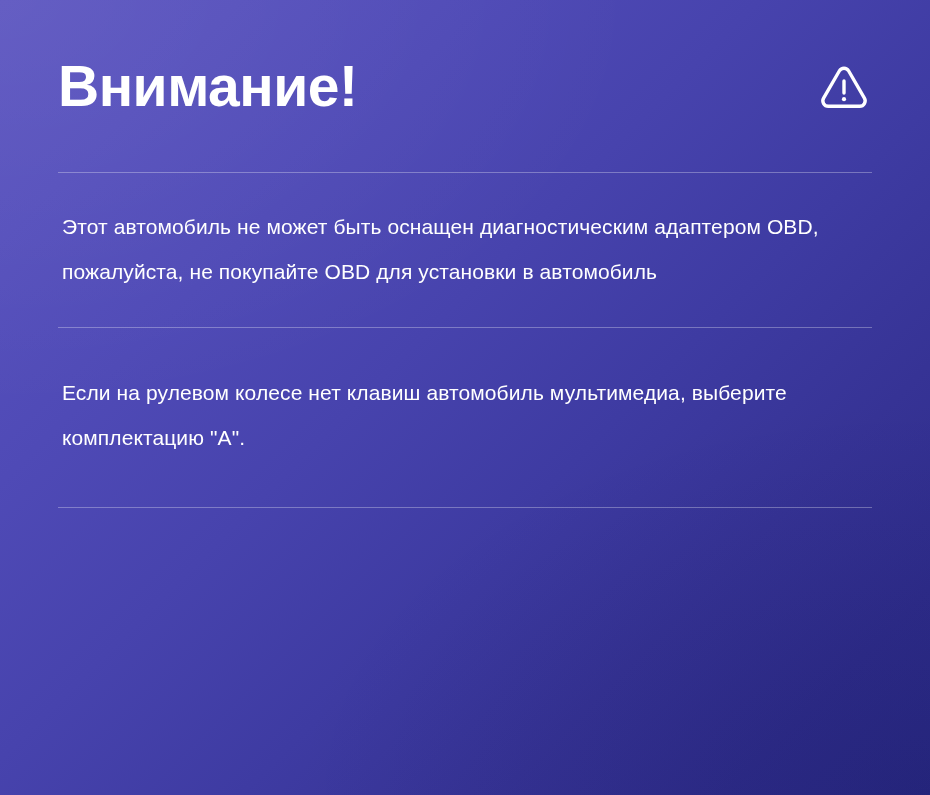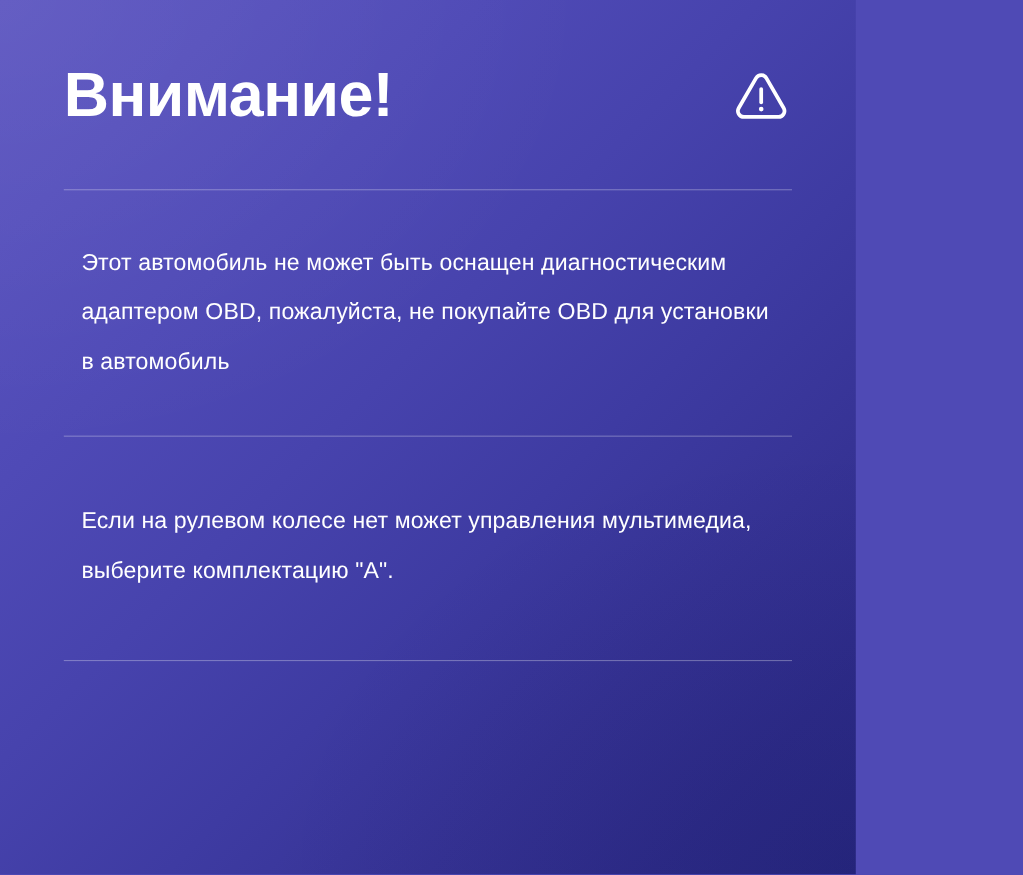--- a/index.html
+++ b/index.html
@@ -11,21 +11,21 @@
     width: 930px;
     height: 795px;
     overflow: hidden;
     font-family: "Liberation Sans", sans-serif;
     background: #4f4ab5;
   }
 
   .notice-card {
     position: relative;
     box-sizing: border-box;
-    width: 778px;
+    width: 930px;
     height: 795px;
     padding: 0;
     background:
       linear-gradient(135deg,
         #5c55c0 0%,
         #5650bc 14%,
         #4f4ab6 28%,
         #4743ad 44%,
         #3e3ba2 60%,
         #363395 75%,
@@ -90,21 +90,21 @@
   
   .block {
     color: #ffffff;
     font-size: 21px;
     line-height: 45px;
     font-weight: 400;
     letter-spacing: 0.1px;
   }
 
   .block p {
-    margin: 16px;
+    margin: 4px;
   }
 
   .block-1 {
     padding-top: 27px;
     padding-bottom: 29px;
   }
 
   .block-2 {
     padding-top: 38px;
     padding-bottom: 43px;
@@ -141,20 +141,20 @@
 
     <hr class="divider">
 
     <div class="block block-1">
       <p>Этот автомобиль не может быть оснащен диагностическим адаптером OBD, пожалуйста, не покупайте OBD для установки в автомобиль</p>
     </div>
 
     <hr class="divider">
 
     <div class="block block-2">
-      <p>Если на рулевом колесе нет может управления мультимедиа, выберите комплектацию "A".</p>
+      <p>Если на рулевом колесе нет клавиш автомобиль мультимедиа, выберите комплектацию "A".</p>
     </div>
 
     <hr class="divider">
 
 
   </div>
 </div>
 
 </body></html>

